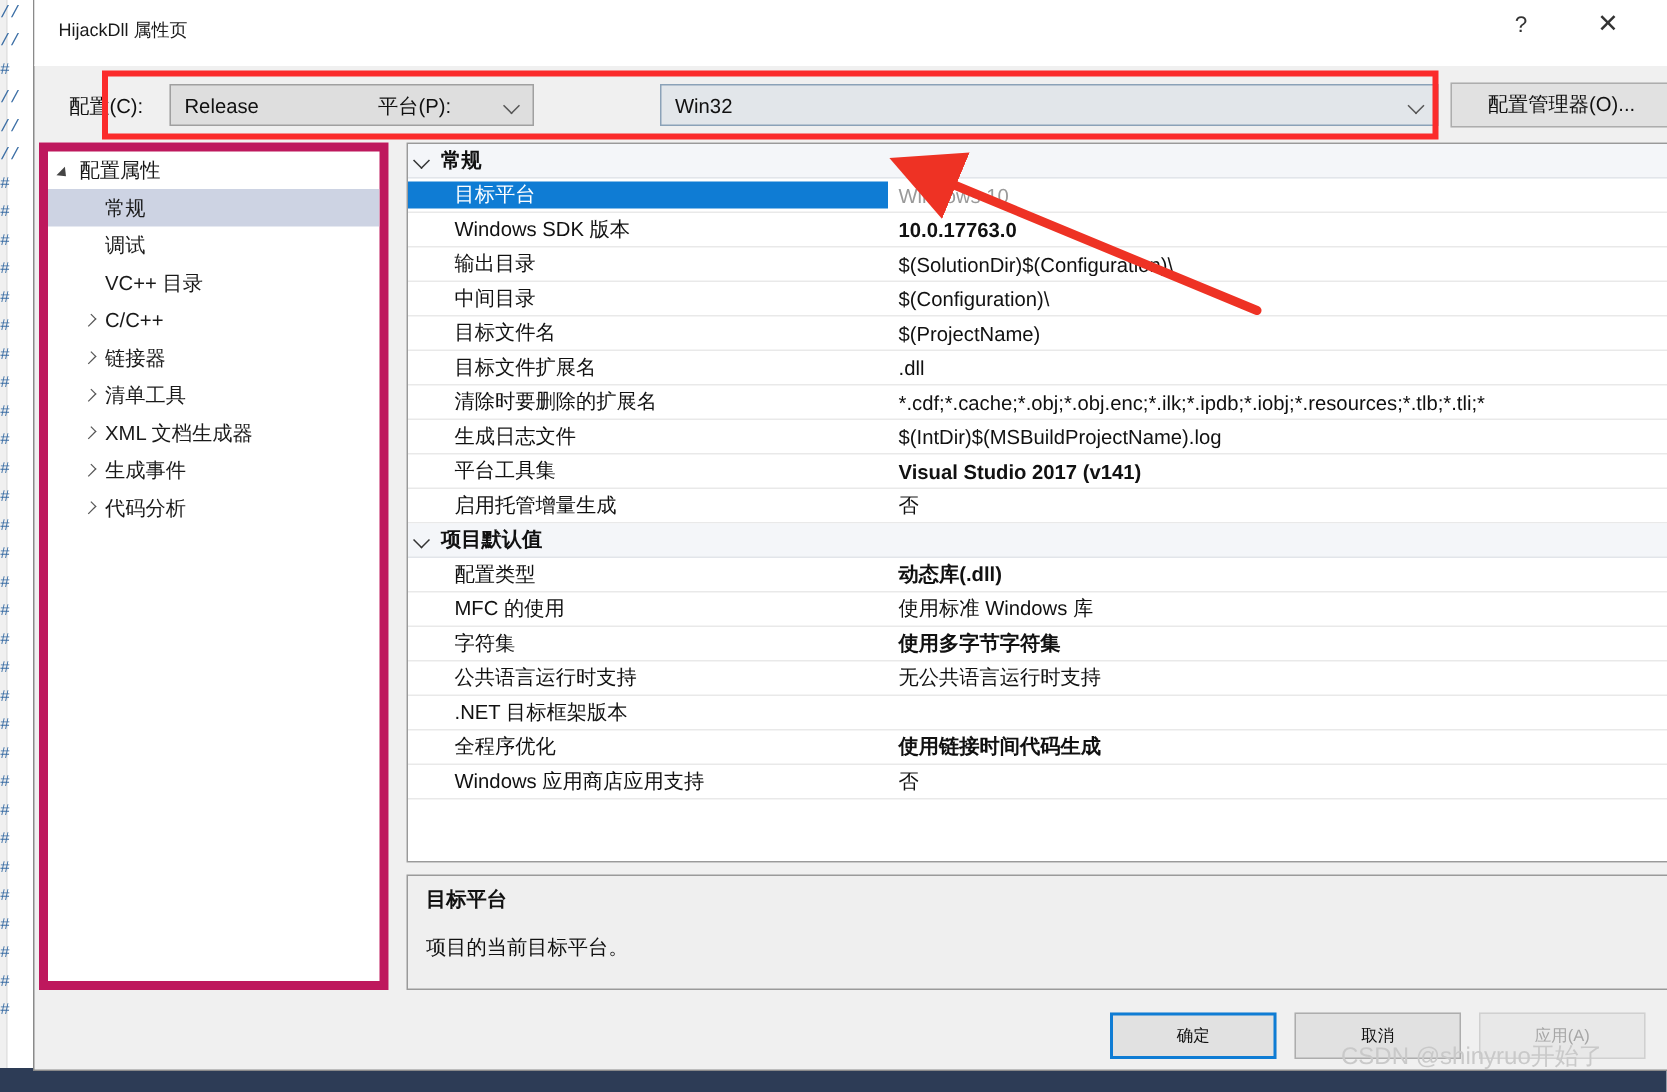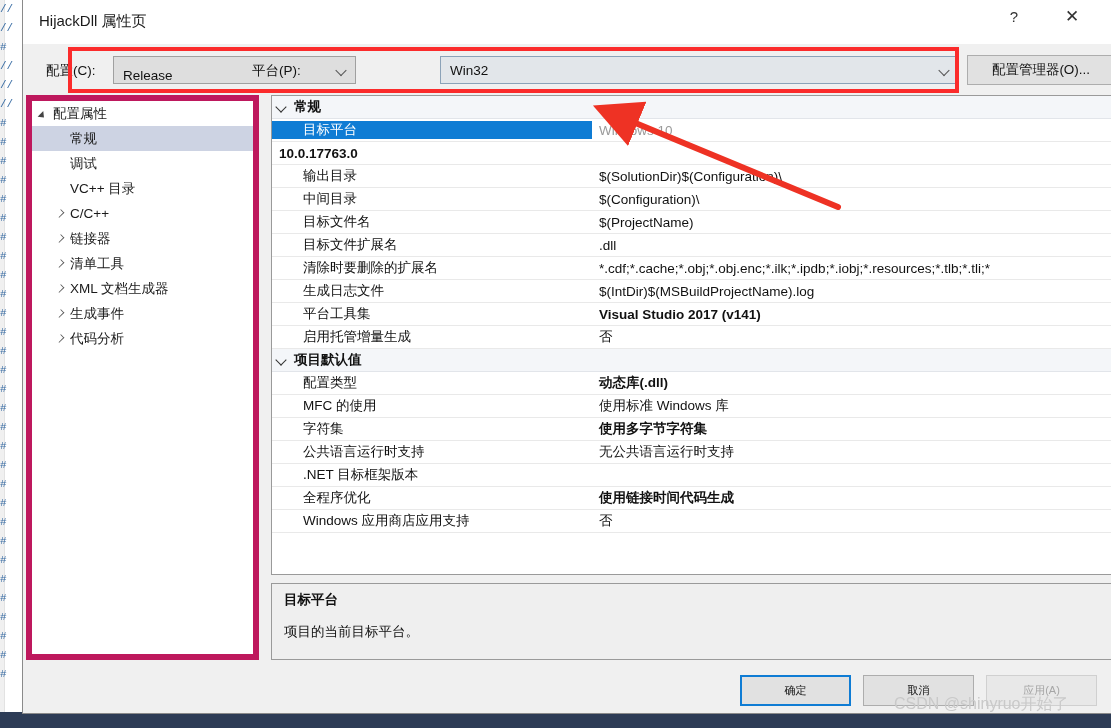--- a/index.html
+++ b/index.html
@@ -49,21 +49,21 @@
     border: 1px solid #8a8a8a;
     border-top: none;
     box-shadow: 0 0 0 0 rgba(0,0,0,0);
   }
   #titlebar {
     position: relative; height: 44px; background: #ffffff;
     border-bottom: 1px solid #ffffff;
   }
   #title-text {
     position: absolute; left: 16px; top: 12px;
-    font-size: 15px; color: #1a1a1a;
+    font-size: 12px; color: #1a1a1a;
   }
   .title-btn {
     position: absolute; top: 0; width: 46px; height: 32px;
     display: flex; align-items: center; justify-content: center;
     font-size: 16px; color: #333; cursor: default;
   }
   #help-btn  { left: 968px; font-size: 15px; }
   #close-btn { left: 1026px; font-size: 17px; }
 
   
@@ -76,21 +76,21 @@
 
   .combo {
     position: absolute; height: 28px;
     border: 1px solid #a0a0a0;
     background: #e1e1e1;
     display: flex; align-items: center;
     padding-left: 9px;
     font-size: 13.5px; color: #111;
     cursor: default;
   }
-  #combo-config { left: 90px; top: 56px; width: 243px; background: #dedede; align-items: flex-end; }
+  #combo-config { left: 90px; top: 56px; width: 243px; background: #dedede; }
   #combo-platform { left: 417px; top: 56px; width: 519px; background: #e2e6ea; border-color: #8ba2b8; }
   .combo .chev {
     position: absolute; right: 9px; top: 50%; transform: translateY(-50%);
     width: 9px; height: 9px;
   }
   .combo .chev::before {
     content: ""; position: absolute; left: 0; top: 1px;
     width: 7px; height: 7px;
     border-left: 1.4px solid #555; border-bottom: 1.4px solid #555;
     transform: rotate(-45deg);
@@ -337,20 +337,21 @@
         <div class="pg-row cat">
           <span class="cat-chev"></span>
           <div class="pg-name">常规</div>
           <div class="pg-val"></div>
         </div>
         <div class="pg-row selected">
           <div class="pg-name">目标平台</div>
           <div class="pg-val muted">Windows 10</div>
         </div>
         <div class="pg-row">
+          <div class="pg-name">Windows SDK 版本</div>
           <div class="pg-val bold">10.0.17763.0</div>
         </div>
         <div class="pg-row">
           <div class="pg-name">输出目录</div>
           <div class="pg-val">$(SolutionDir)$(Configuration)\</div>
         </div>
         <div class="pg-row">
           <div class="pg-name">中间目录</div>
           <div class="pg-val">$(Configuration)\</div>
         </div>

